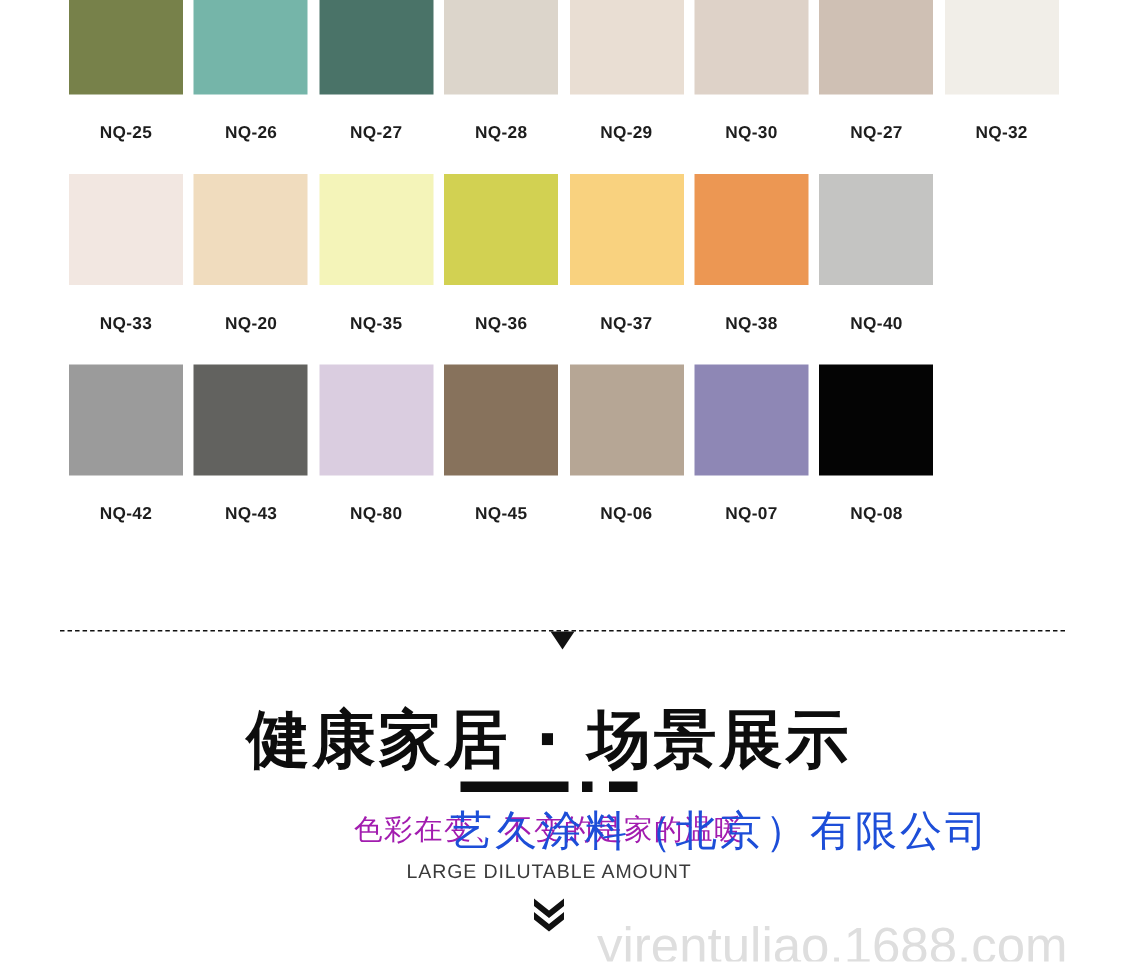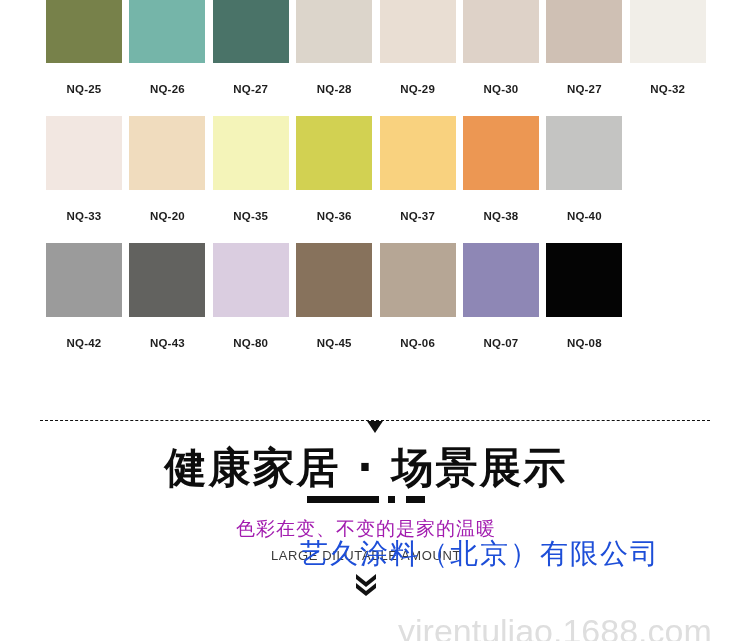--- a/index.html
+++ b/index.html
@@ -73,21 +73,21 @@
     height: 0;
     border-left: 8px solid transparent;
     border-right: 8px solid transparent;
     border-top: 12px solid #111111;
   }
 
   
   .headline-block {
     position: absolute;
     left: 0;
-    top: 443px;
+    top: 468px;
     width: 732px;
     text-align: center;
   }
   .headline {
     font-size: 42px;
     line-height: 50px;
     font-weight: bold;
     color: #0d0d0d;
     letter-spacing: 2px;
     font-family: "DejaVu Sans", "Liberation Sans", sans-serif;

